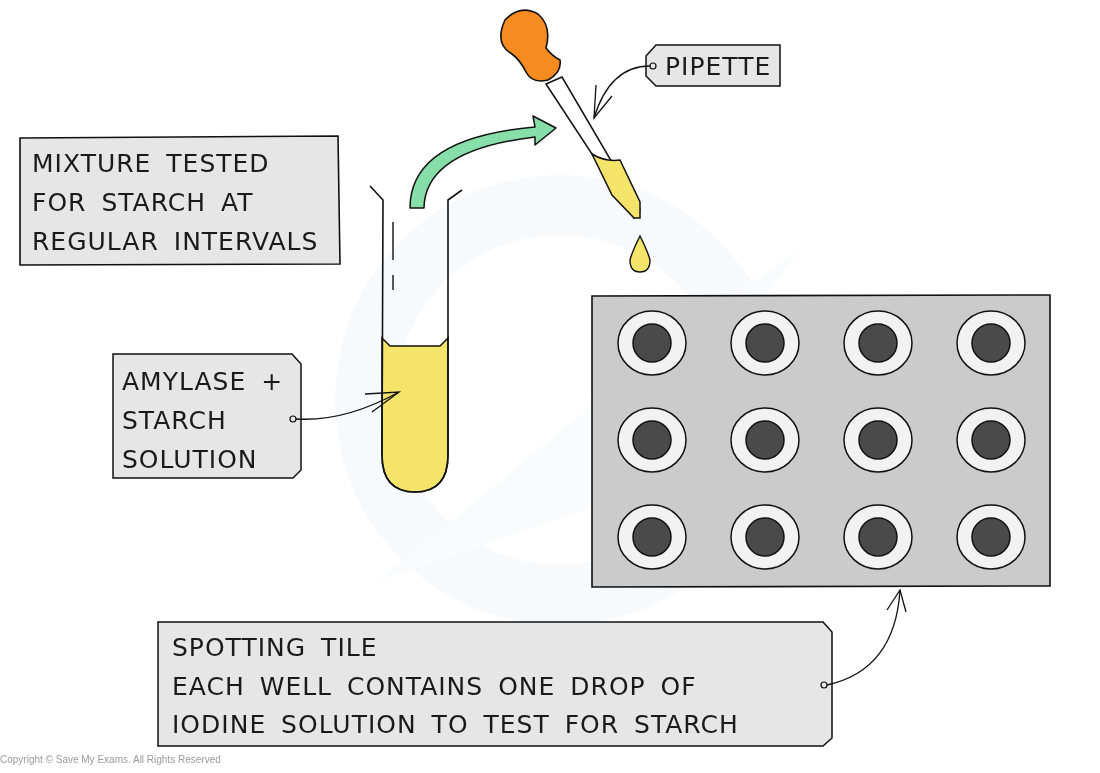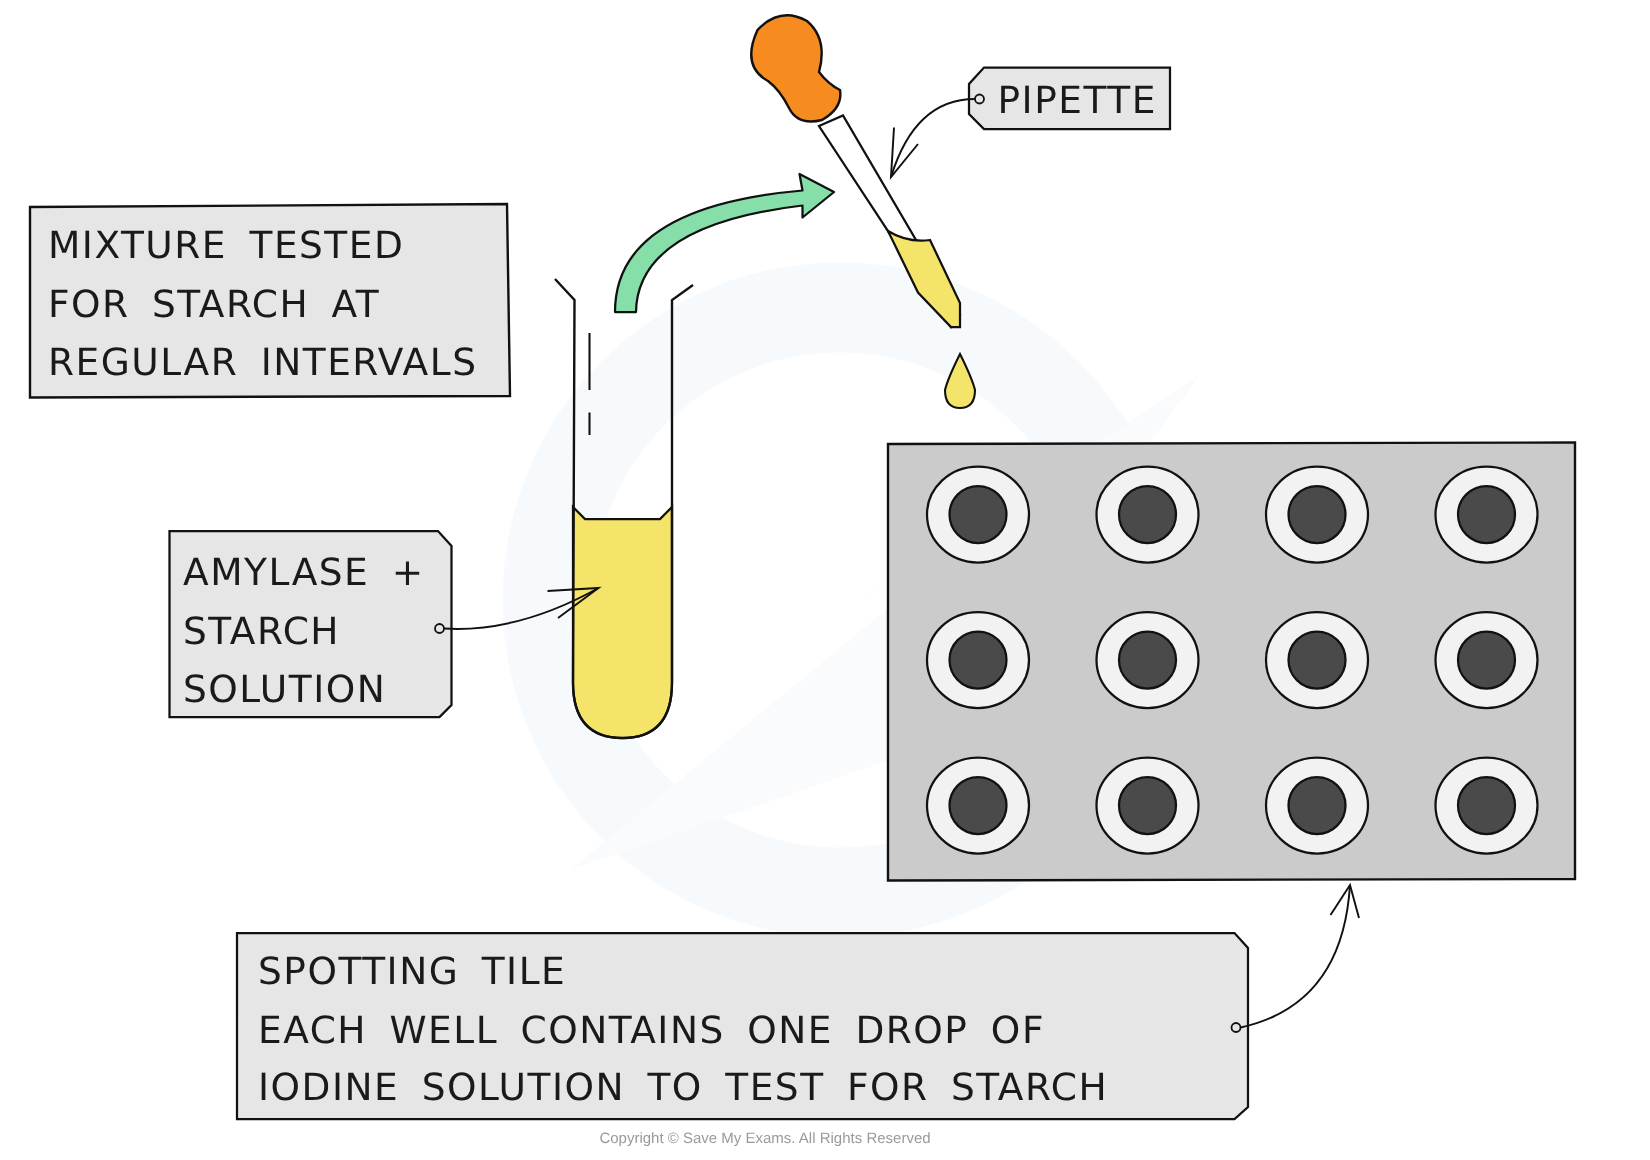--- a/index.html
+++ b/index.html
@@ -1,20 +1,20 @@
 <!DOCTYPE html>
 <html><head>
 <meta charset="utf-8">
 <style>
   html, body { margin:0; padding:0; background:#ffffff; }
   body { width:1100px; height:773px; position:relative; overflow:hidden;
          font-family:"DejaVu Sans", sans-serif; }
   #diagram { position:absolute; left:0; top:0; width:1100px; height:773px; }
   .label-text { font-family:"DejaVu Sans", sans-serif; font-size:25px; fill:#1a1a1a; letter-spacing:1px; word-spacing:6px; }
-  .copyright { position:absolute; left:0; width:1020px; top:754px; text-align:center;
+  .copyright { position:absolute; left:0; width:1020px; top:754px; text-align:left;
                font-family:"Liberation Sans", sans-serif; font-size:10px; color:#9a9a9a; }
 </style>
 </head>
 <body>
 
 <svg id="diagram" viewBox="0 0 1100 773" xmlns="http://www.w3.org/2000/svg">
 
   <g opacity="0.35">
     <circle cx="560" cy="400" r="195" fill="none" stroke="#eaf2fa" stroke-width="60"></circle>
     <path d="M380 580 L720 300 L560 410 L800 250 L600 520 L700 470 Z" fill="#eef4fa"></path>

